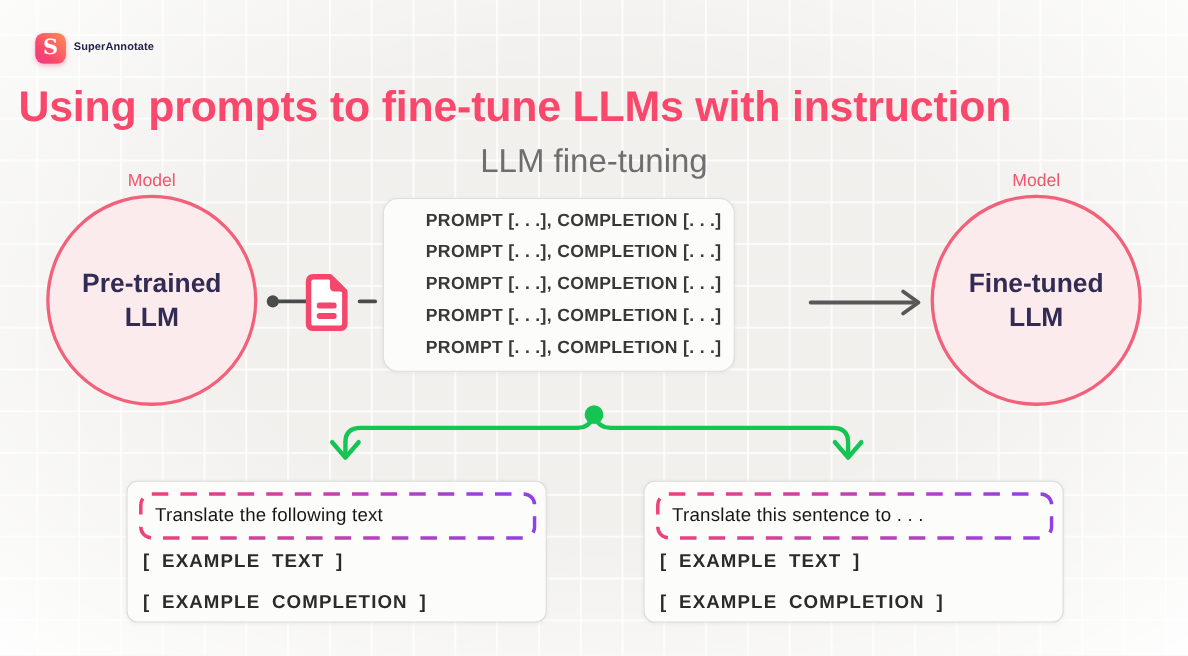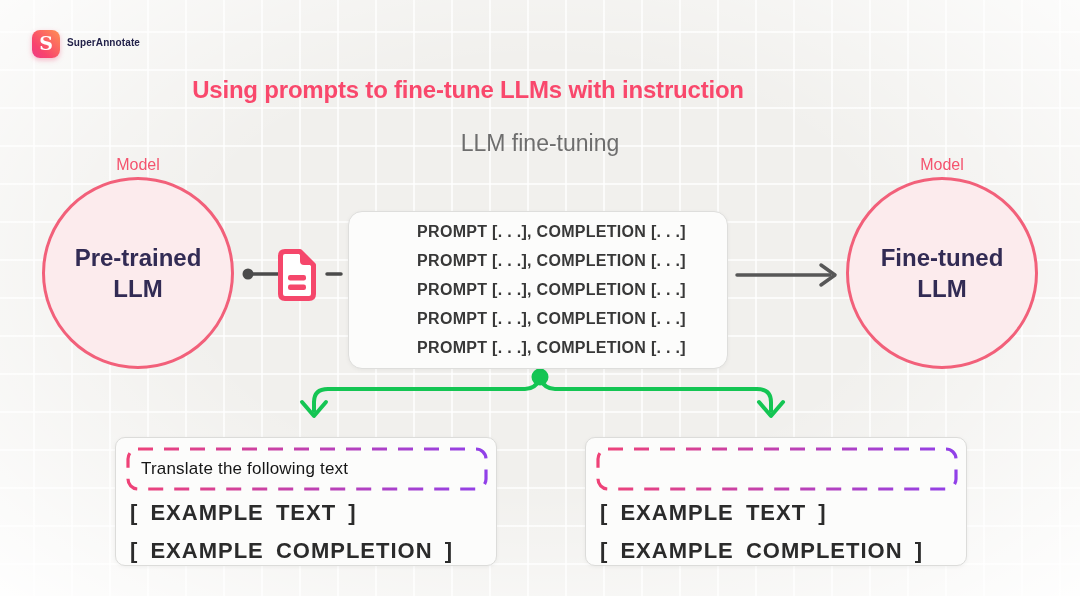--- a/index.html
+++ b/index.html
@@ -18,57 +18,57 @@
 
   
   .logo{left:32px;top:30px;width:28px;height:28px;border-radius:8px;
     background:linear-gradient(225deg,#FF9053 0%,#F8436E 70%,#EE3B86 100%);
     display:flex;align-items:center;justify-content:center;
     box-shadow:0 2px 5px rgba(238,59,110,.35);}
   .logo span{color:#fff;font-family:"DejaVu Serif",serif;font-size:19px;font-weight:700;line-height:1;transform:translateY(-1px);}
   .brand-name{left:67px;top:37px;font-size:10px;font-weight:800;color:#23224A;letter-spacing:.1px;}
 
   
-  .title{left:0;top:76px;width:936px;text-align:center;font-size:24px;font-weight:800;color:#F9486C;letter-spacing:-.2px;}
-  .subtitle{left:0;top:130px;width:1080px;text-align:center;font-size:23px;font-weight:400;color:#6E6E6E;}
+  .title{left:0;top:76px;width:936px;text-align:center;font-size:39px;font-weight:800;color:#F9486C;letter-spacing:-.2px;}
+  .subtitle{left:0;top:130px;width:1080px;text-align:center;font-size:30px;font-weight:400;color:#6E6E6E;}
 
   .model-label{top:156px;width:200px;text-align:center;font-size:16px;font-weight:500;color:#F4536E;}
   .model-label.left{left:38px;}
   .model-label.right{left:842px;}
 
   
   .circle{width:186px;height:186px;border-radius:50%;border:3px solid #F2607A;background:#FCEBED;
     display:flex;align-items:center;justify-content:center;text-align:center;
     font-size:24px;font-weight:700;color:#322B54;line-height:1.3;}
   .circle.left{left:42px;top:177px;}
   .circle.right{left:846px;top:177px;}
   .circle .inner{width:140px;}
 
   
-  .prompt-box{left:348px;top:211px;width:380px;height:158px;background:#FCFCFB;
+  .prompt-box{left:348px;top:180px;width:320px;height:158px;background:#FCFCFB;
     border:1.5px solid #DEDEDC;border-radius:14px;box-shadow:0 1px 4px rgba(0,0,0,.05);
     box-sizing:border-box;padding-top:5px;padding-left:27px;}
   .prompt-line{height:29px;line-height:29px;text-align:center;font-size:16px;font-weight:700;
     color:#383838;letter-spacing:.3px;white-space:nowrap;}
 
   
   .overlay{left:0;top:0;width:1080px;height:596px;pointer-events:none;}
 
   
   .doc-icon{left:277px;top:248px;width:40px;height:54px;}
 
   
   .card{top:437px;width:382px;height:129px;background:#FCFCFB;border:1.5px solid #DCDCDA;
     border-radius:10px;box-shadow:0 1px 4px rgba(0,0,0,.05);box-sizing:border-box;}
   .card.left{left:115px;}
   .card.right{left:585px;}
   .dash-svg{position:absolute;left:10px;top:9px;width:362px;height:44px;}
   .instruction{position:absolute;left:25px;top:10px;height:42px;line-height:42px;
     font-size:17px;font-weight:500;color:#161616;letter-spacing:.2px;white-space:nowrap;}
-  .ex-row{position:absolute;left:14px;font-size:22px;font-weight:700;color:#2B2B2B;
+  .ex-row{position:absolute;left:14px;font-size:17px;font-weight:700;color:#2B2B2B;
     letter-spacing:1px;word-spacing:5px;white-space:nowrap;}
   .ex-row.r1{top:62px;}
   .ex-row.r2{top:100px;}
 </style>
 </head>
 <body>
 
 <div class="stage">
 
   <div class="abs logo">
@@ -146,17 +146,18 @@
   <div class="abs card right">
     <svg class="dash-svg" viewBox="0 0 362 44">
       <defs>
         <linearGradient id="dashGradR" x1="0" y1="0" x2="1" y2="0">
           <stop offset="0" stop-color="#EF4277"></stop>
             <stop offset="1" stop-color="#9140E8"></stop>
         </linearGradient>
       </defs>
       <rect x="2" y="2" width="358" height="40" rx="10" fill="none" stroke="url(#dashGradR)" stroke-width="3.2" stroke-dasharray="15 11"></rect>
     </svg>
+    <div class="instruction">Translate this sentence to . . .</div>
     <div class="ex-row r1">[ EXAMPLE TEXT ]</div>
     <div class="ex-row r2">[ EXAMPLE COMPLETION ]</div>
   </div>
 
 </div>
 
 </body></html>

